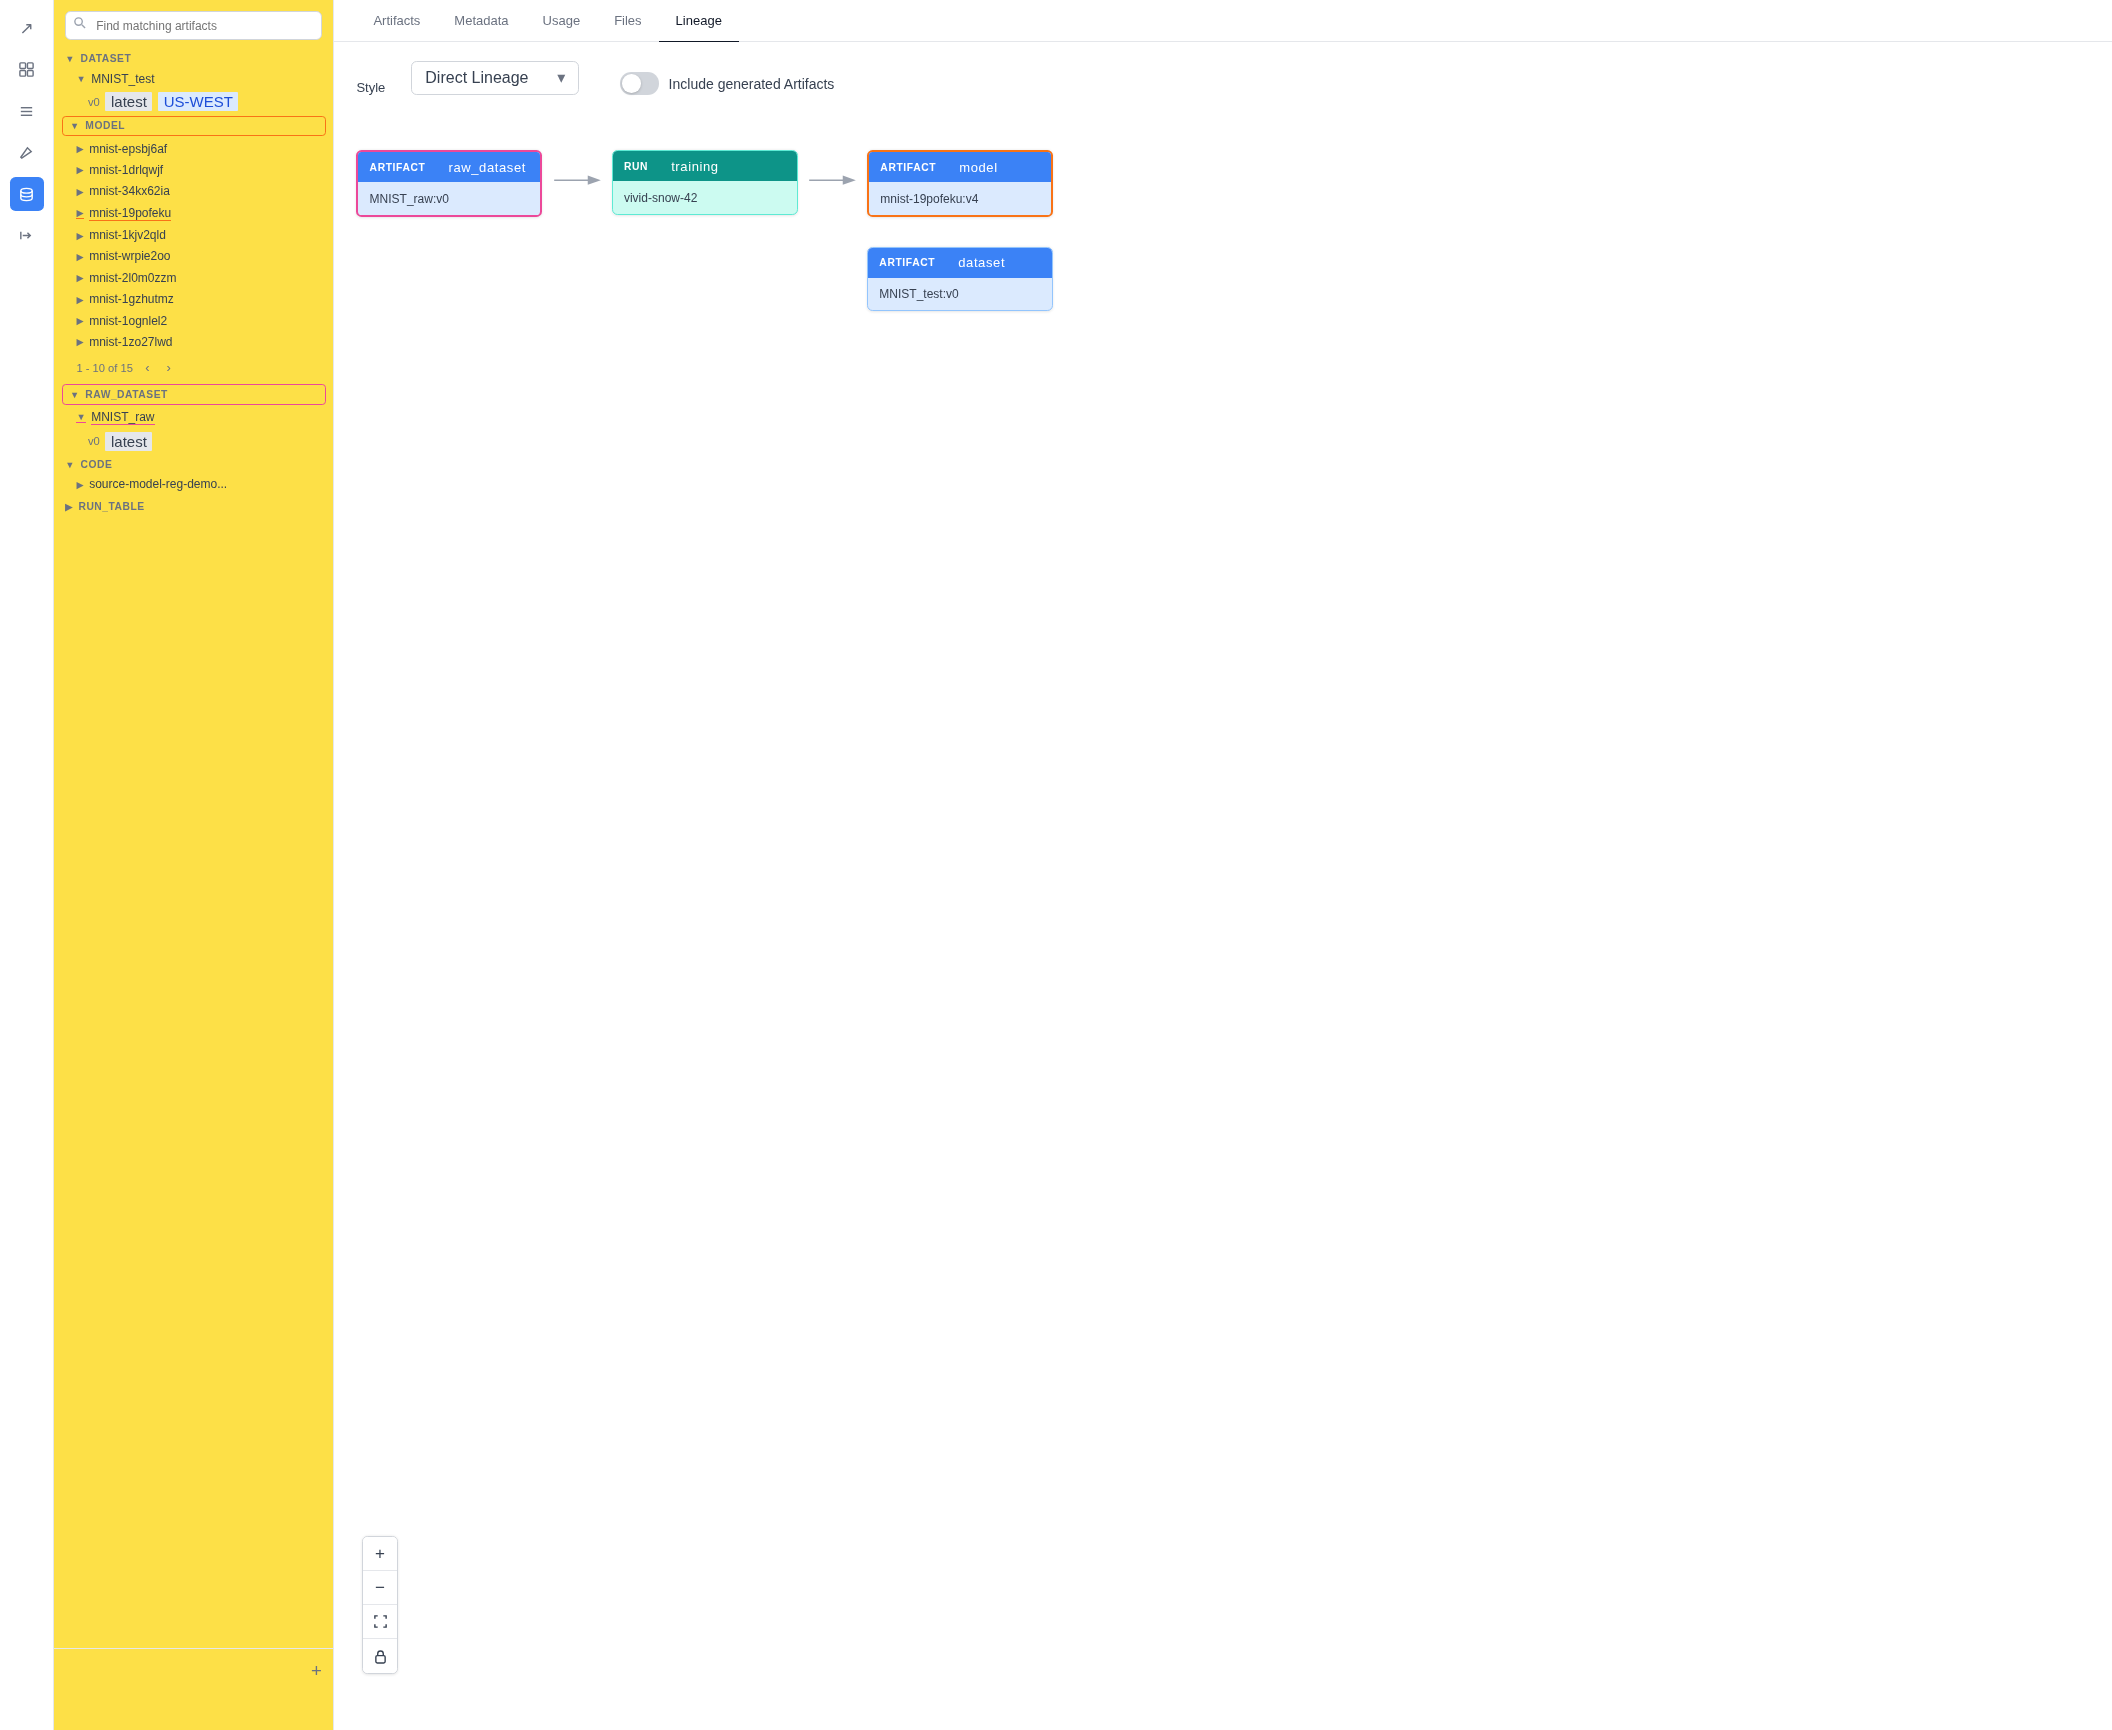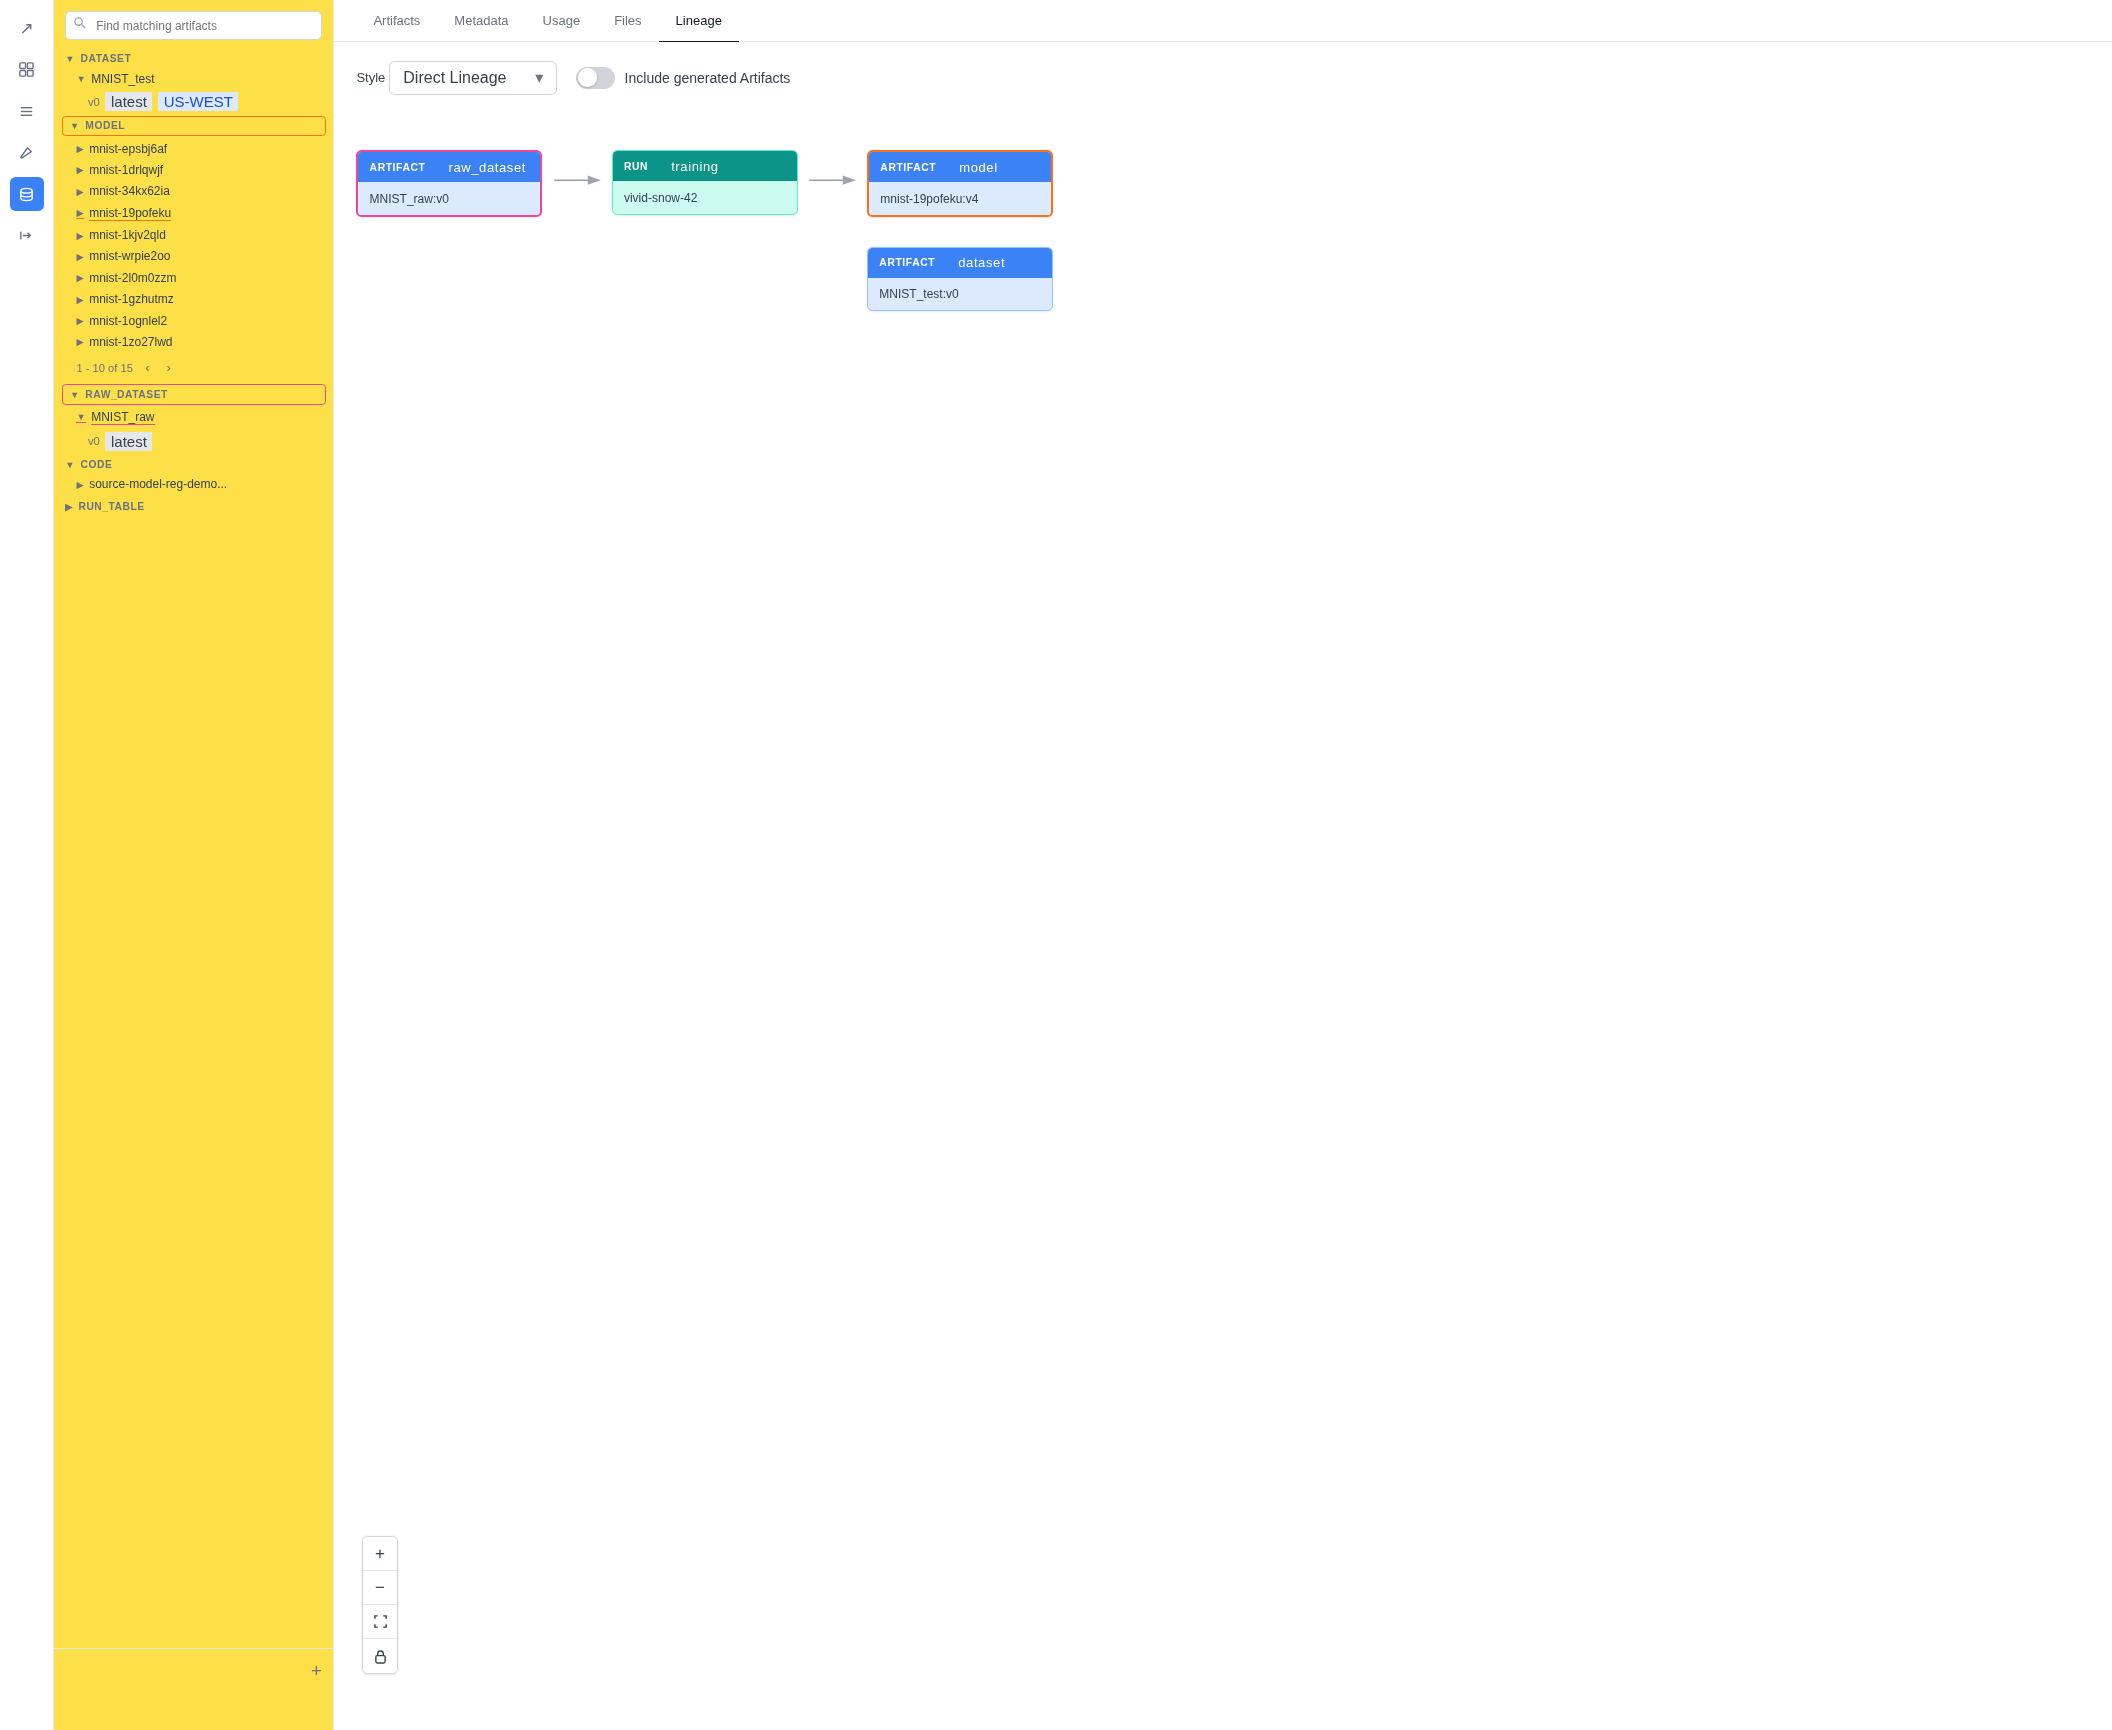--- a/index.html
+++ b/index.html
@@ -172,22 +172,22 @@
 
     
     .lineage-area {
       flex: 1;
       padding: 18.6px 22.4px;
       overflow: auto;
       background: #fff;
     }
     .lineage-toolbar {
       display: flex;
-      align-items: center;
-      gap: 4px;
+      align-items: flex-end;
+      gap: 26px;
       margin-bottom: 37px;
     }
     .style-label {
       font-size: 13px;
       color: #374151;
       font-weight: 500;
     }
     .style-select {
       display: flex;
       align-items: center;

